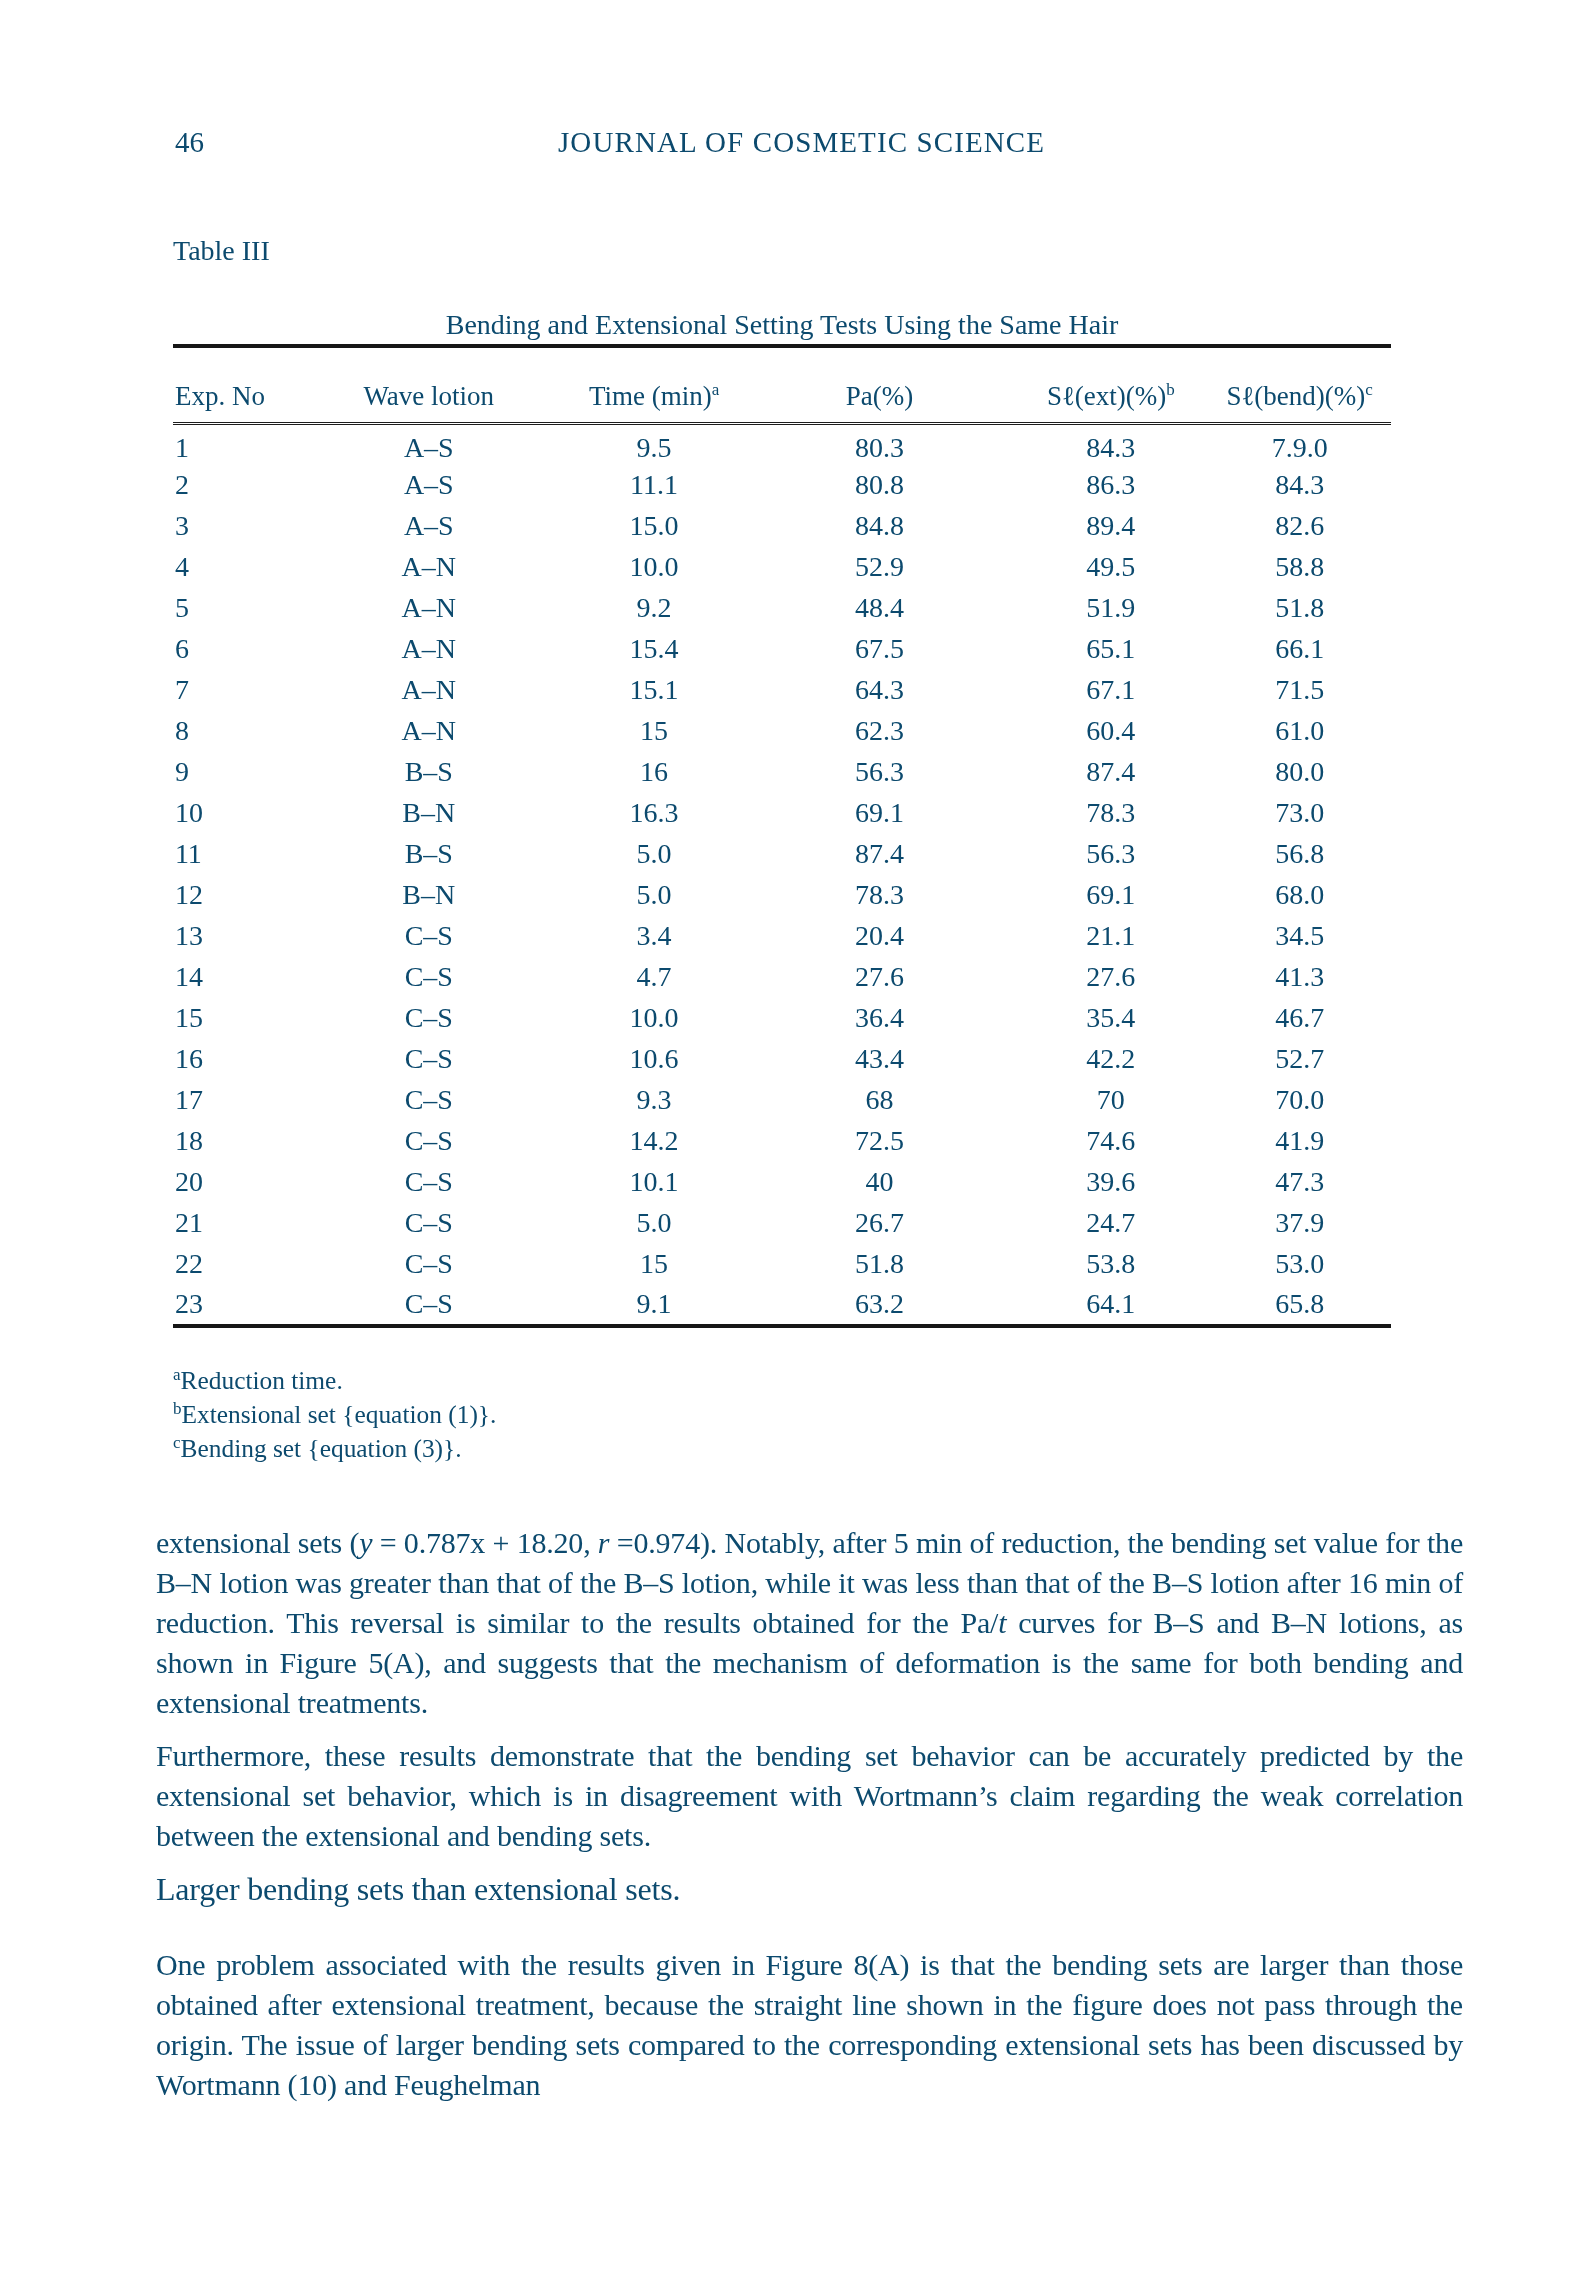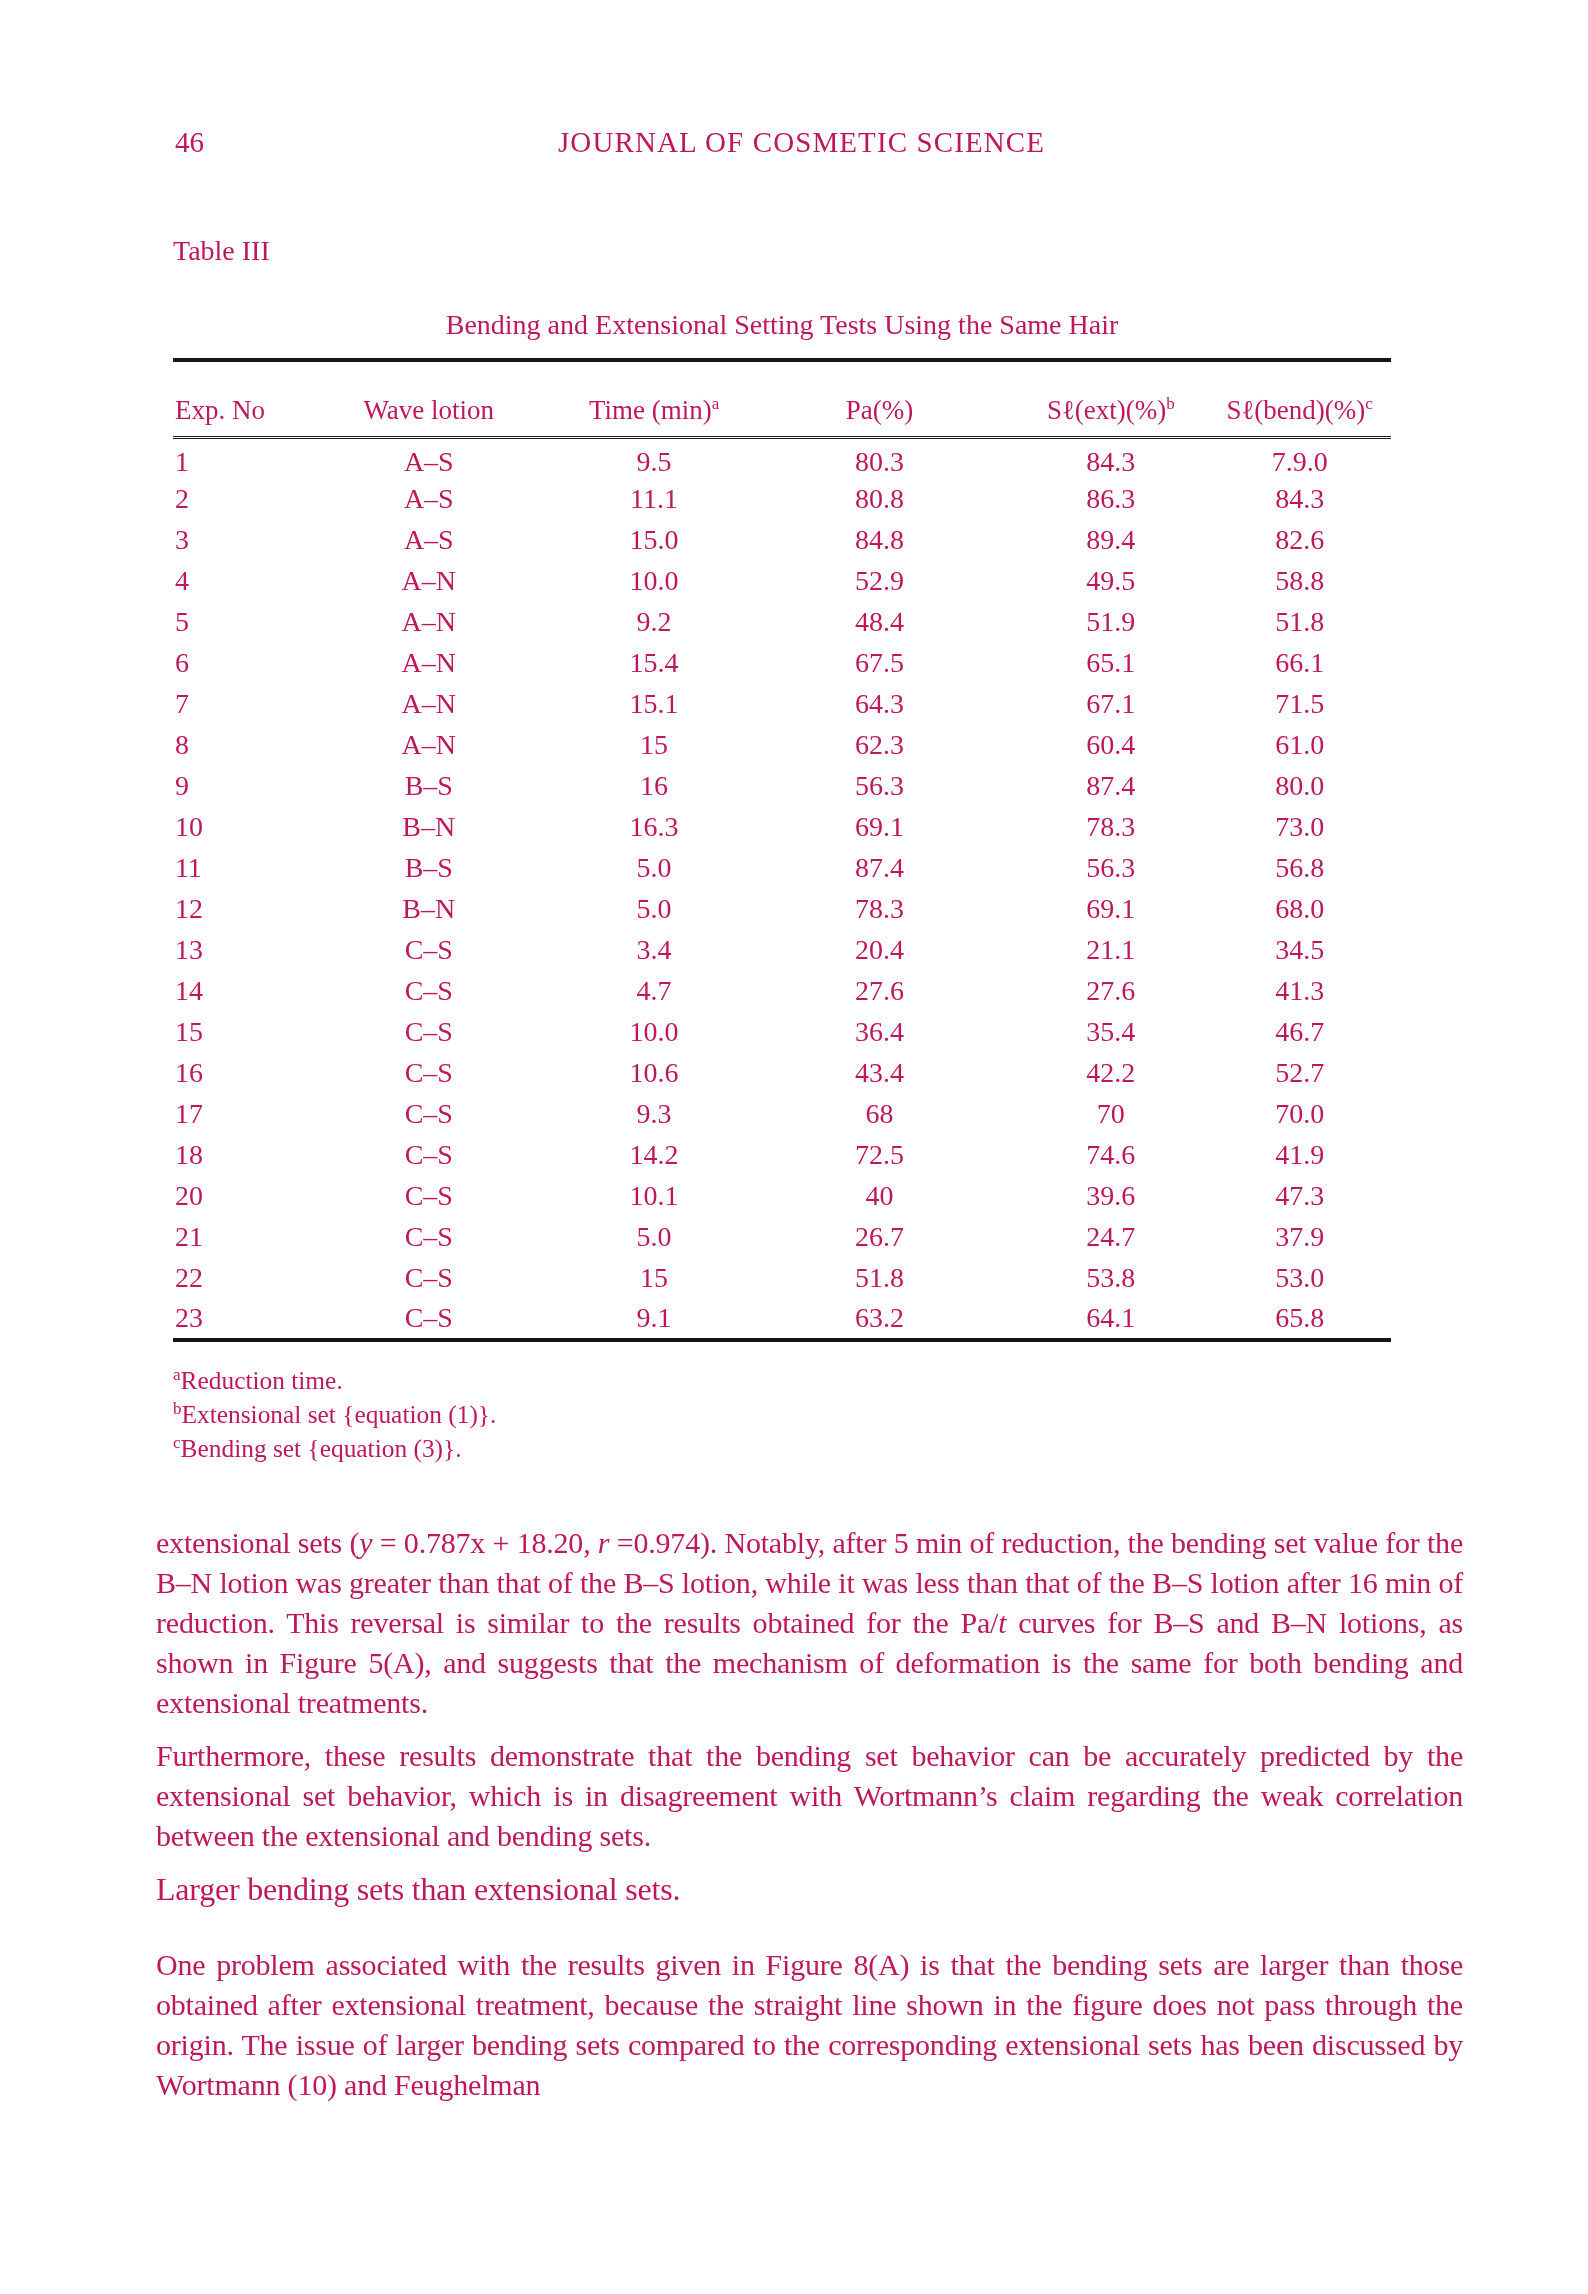--- a/index.html
+++ b/index.html
@@ -1,42 +1,42 @@
 <!DOCTYPE html>
 <html style="font-size:15px"><head>
 <meta charset="utf-8">
 <style>
   * { margin:0; padding:0; box-sizing:border-box; }
   html,body { background:#ffffff; }
   .page {
     position:relative;
     width:1589px; height:2295px;
     background:#ffffff;
-    color:#be185d;
+    color:#0c4a6e;
     font-family:"Liberation Serif","DejaVu Serif",serif;
     overflow:hidden;
   }
   
   .running-head {
     position:absolute; left:148px; top:122px; width:1307px; height:41px;
   }
   .page-number {
     position:absolute; left:27px; top:0;
     font-size:29px; line-height:41px;
   }
   .journal-title {
     position:absolute; left:0; top:0; width:100%;
     text-align:center; font-size:29px; line-height:41px; letter-spacing:1.1px;
   }
   
   .table-wrap { position:absolute; left:173px; top:234px; width:1218px; }
   .tbl-title   { text-align:left; font-size:28px; line-height:34px; }
   .tbl-subtitle{ text-align:center; font-size:28px; line-height:34px;margin-top:40px; }
   table { width:100%; border-collapse:collapse; table-layout:fixed;
-          border-top:4.7px solid #161616; margin-top:16px; }
+          border-top:4.7px solid #161616; margin-top:2px; }
   th {
     font-weight:normal; font-size:27px; line-height:28px;
     text-align:center; vertical-align:bottom;
     padding:34px 0 12.2px 0; white-space:nowrap;
     border-bottom:3.8px double #1d1d1d;
   }
   th.col-left, td.col-left { text-align:left; padding-left:1.9px; }
   td {
     font-size:28px; height:41px; text-align:center;
     vertical-align:middle; white-space:nowrap;

